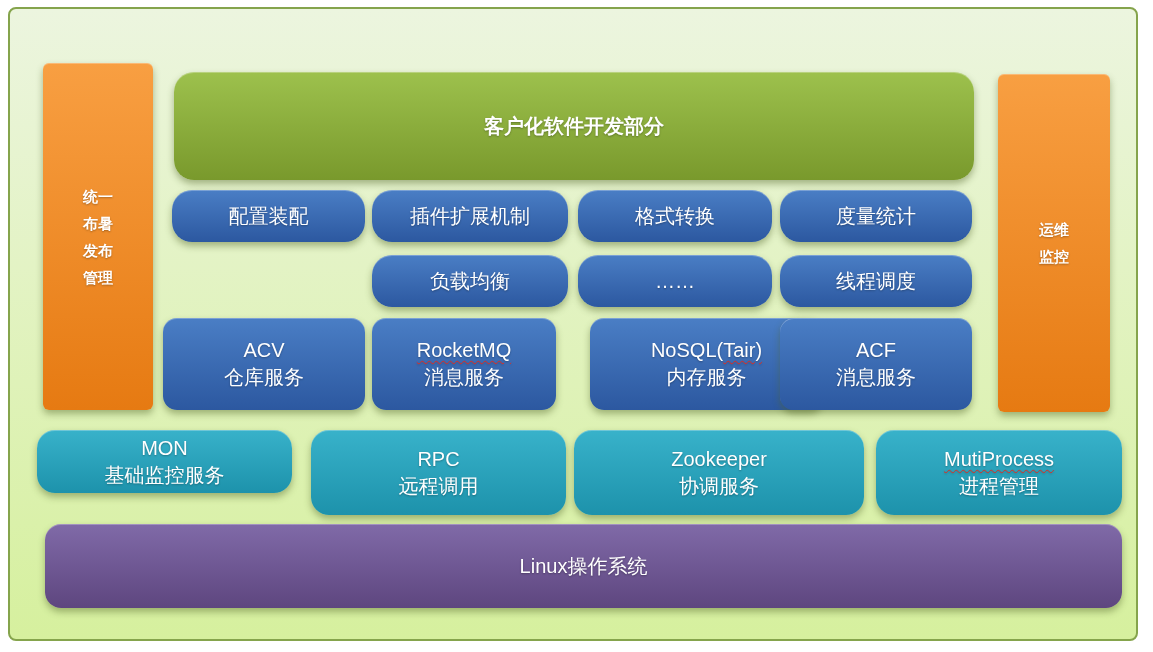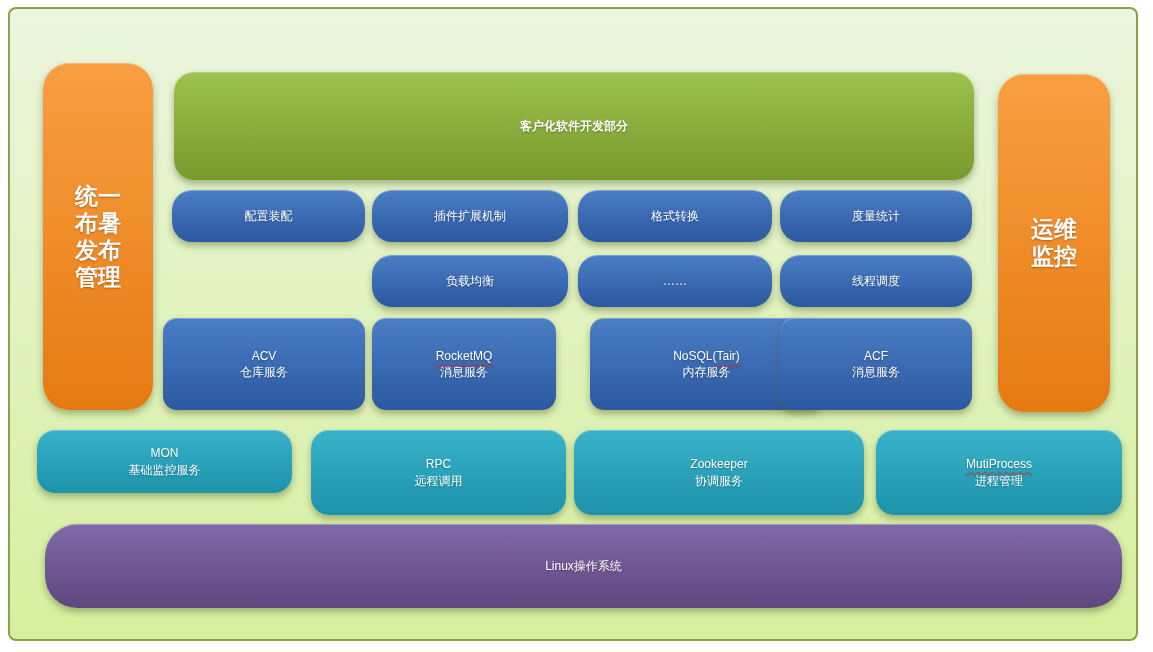--- a/index.html
+++ b/index.html
@@ -32,29 +32,29 @@
     position: absolute;
     display: flex;
     flex-direction: column;
     align-items: center;
     justify-content: center;
     text-align: center;
     color: var(--text, #ffffff);
     box-shadow: 0 4px 7px rgba(80, 100, 40, 0.45),
                 inset 0 1px 0 rgba(255, 255, 255, 0.28);
     text-shadow: 0 1px 2px rgba(0, 0, 0, 0.30);
-    font-size: 12px;
+    font-size: 20px;
     line-height: 1.35;
   }
   .orange {
     background: linear-gradient(180deg,
       var(--orange-top, #f89f42), var(--orange-bottom, #e67a12));
-    border-radius: 26px;
+    border-radius: 6px;
     font-weight: 600;
-    font-size: 23px;
+    font-size: 15px;
     line-height: 27px;
   }
   .greenbox {
     background: linear-gradient(180deg,
       var(--green-top, #9dc14d), var(--green-bottom, #79992c));
     border-radius: 20px;
     font-weight: 600;
   }
   .blue {
     background: linear-gradient(180deg,
@@ -63,21 +63,21 @@
   }
   .blue.tall { border-radius: 14px; }
   .teal {
     background: linear-gradient(180deg,
       var(--teal-top, #38b2ca), var(--teal-bottom, #1d92ab));
     border-radius: 18px;
   }
   .purple {
     background: linear-gradient(180deg,
       var(--purple-top, #806aa8), var(--purple-bottom, #5e467f));
-    border-radius: 32px;
+    border-radius: 16px;
   }
   .wavy {
     text-decoration-line: underline;
     text-decoration-style: wavy;
     text-decoration-color: var(--squiggle, #e02b20);
     text-decoration-thickness: 1px;
     text-underline-offset: 3px;
   }
 </style>
 </head>

